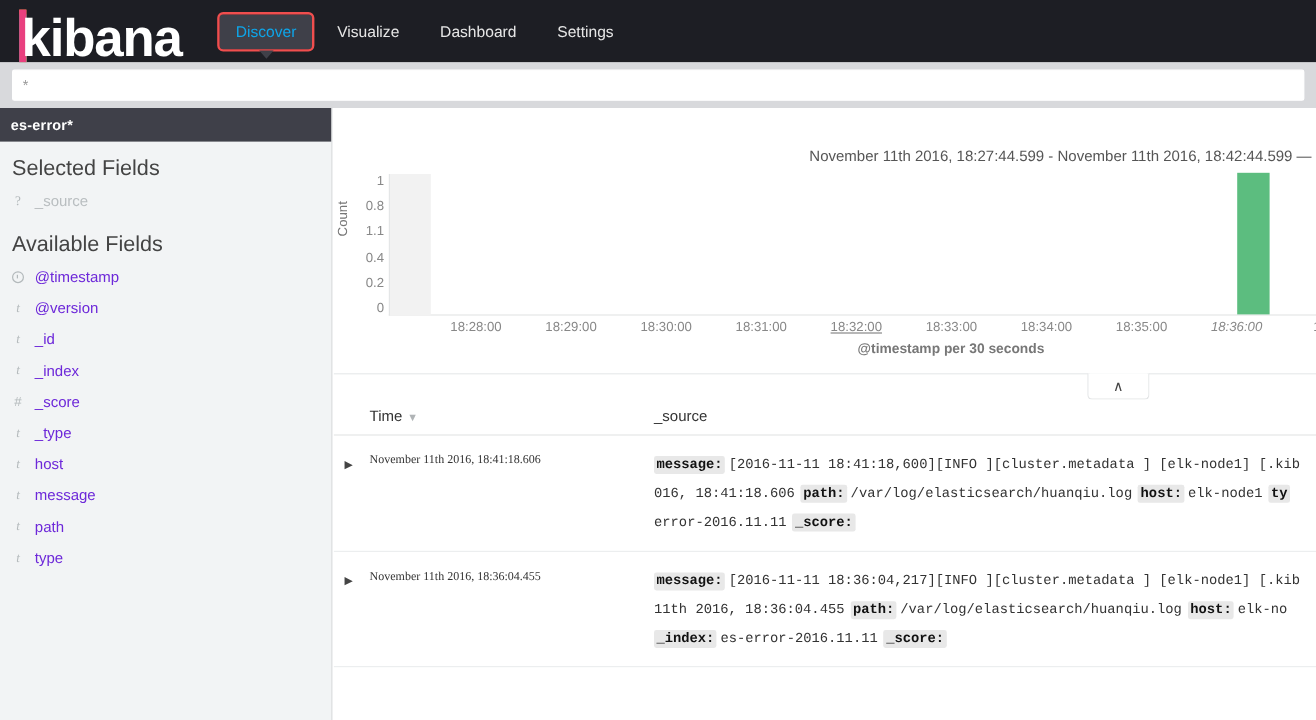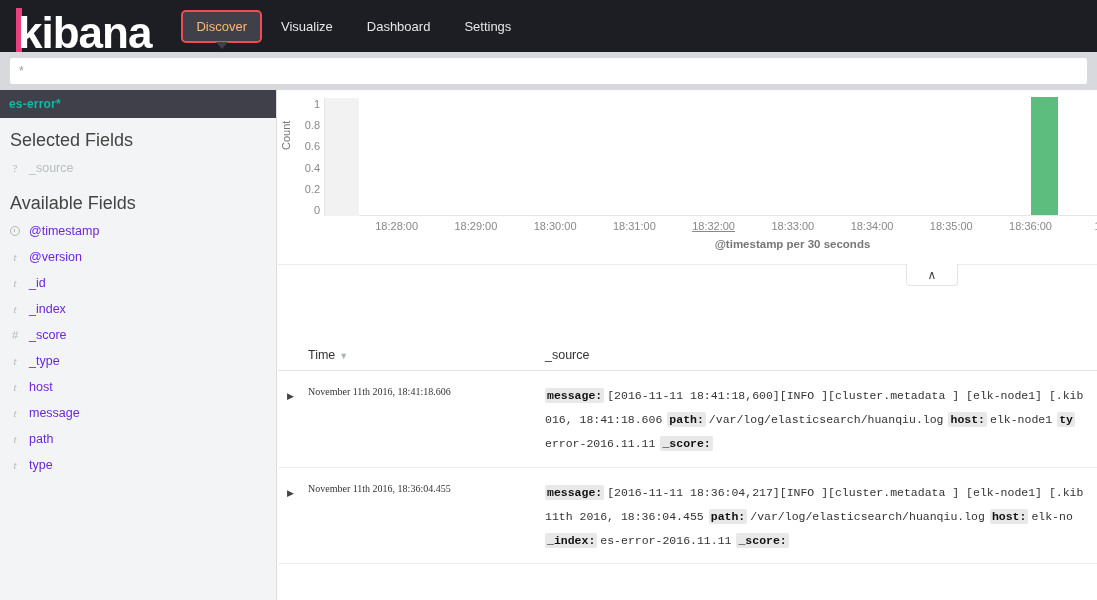--- a/index.html
+++ b/index.html
@@ -25,21 +25,21 @@
     color:#ffffff; font-size:44px; font-weight:bold; line-height:44px;
     letter-spacing:-1px; margin-left:2px; position:relative; top:3px;
     font-family:"Liberation Sans", sans-serif;
   }
   .nav-items { display:flex; align-items:center; height:52px; margin-left:32px; }
   .nav-item {
     color:#e6e6e6; font-size:13px; padding:7px 13px; margin-right:8px;
     cursor:pointer; white-space:nowrap; position:relative;
   }
   .nav-item.active {
-    background:#3f4049; color:#fdba74; border-radius:2px;
+    background:#3f4049; color:#0ea5e9; border-radius:2px;
   }
   .nav-item.highlighted {
     outline: 2px solid #f04e4e; border-radius:3px;
   }
   .nav-caret {
     position:absolute; left:50%; bottom:-8px; margin-left:-6px;
     width:0; height:0; border-left:6px solid transparent;
     border-right:6px solid transparent; border-top:7px solid #3f4049;
   }
 
@@ -55,21 +55,21 @@
     font-size:12px; color:#999;
   }
   .searchbox::placeholder{ color:#aaa; }
 
   
   .sidebar {
     position:absolute; top:90px; left:0; width:277px; height:510px;
     background:#f2f4f5; border-right:1px solid #dcdfe0;
   }
   .sidebar-header {
-    height:28px; background:#3f4049; color:#14b8a6;
+    height:28px; background:#3f4049; color:#ffffff;
     display:flex; align-items:center; justify-content:space-between;
     padding:0 8px 0 9px;
   }
   .index-title { font-size:12px; font-weight:bold; letter-spacing:0.2px; }
   .section-title {
     font-size:18px; color:#444; padding:12px 10px 4px 10px;
   }
   .fields-list { padding:0; }
   .field-row {
     display:flex; align-items:center; gap:9px;
@@ -288,45 +288,46 @@
     <svg width="12" height="12" viewBox="0 0 16 16" aria-hidden="true">
       <path fill="#ffffff" d="M8 5.2a2.8 2.8 0 1 0 0 5.6 2.8 2.8 0 0 0 0-5.6zm0 4.1a1.3 1.3 0 1 1 0-2.6 1.3 1.3 0 0 1 0 2.6z"></path>
       <path fill="#ffffff" d="M14 8c0-.4 0-.8-.1-1.1l1.3-1-1.5-2.6-1.6.6a5.6 5.6 0 0 0-1.9-1.1L9.9.8H6.9l-.3 1.7c-.7.2-1.3.6-1.9 1.1l-1.6-.6-1.5 2.6 1.3 1A6 6 0 0 0 2.8 8c0 .4 0 .8.1 1.1l-1.3 1 1.5 2.6 1.6-.6c.6.5 1.2.9 1.9 1.1l.3 1.7h3l.3-1.7c.7-.2 1.3-.6 1.9-1.1l1.6.6 1.5-2.6-1.3-1c.1-.3.1-.7.1-1.1z" opacity="0"></path>
       <path fill="#ffffff" d="M13.1 9.2a5.2 5.2 0 0 0 0-2.4l1.1-.85-1.2-2.1-1.3.5a5.2 5.2 0 0 0-2.1-1.2L9.4 1.7H6.9l-.2 1.45a5.2 5.2 0 0 0-2.1 1.2l-1.3-.5-1.2 2.1 1.1.85a5.2 5.2 0 0 0 0 2.4l-1.1.85 1.2 2.1 1.3-.5a5.2 5.2 0 0 0 2.1 1.2l.2 1.45h2.5l.2-1.45a5.2 5.2 0 0 0 2.1-1.2l1.3.5 1.2-2.1-1.1-.85zM8 10.6a2.6 2.6 0 1 1 0-5.2 2.6 2.6 0 0 1 0 5.2z"></path>
     </svg>
   </div>
 
   <div class="main">
 
     <div class="chart-block">
+      <div class="chart-title">November 11th 2016, 18:27:44.599 - November 11th 2016, 18:42:44.599 —</div>
 
       <div class="chart-area">
         <div class="y-label">Count</div>
         <div class="y-ticks" id="y-ticks">
             <div>1</div>
             <div>0.8</div>
-            <div>0.6</div>
+            <div>1.1</div>
             <div>0.4</div>
             <div>0.2</div>
             <div>0</div>
           </div>
         <div class="plot" id="plot">
           <div class="plot-shade"></div>
         <div class="bar" style="background: rgb(92, 189, 127); left: 91.4%; width: 3.6%; height: 118px;"></div>
           </div>
         <div class="x-ticks" id="x-ticks">
             <div class="x-tick" style="left: 9.4%;">18:28:00</div>
             <div class="x-tick" style="left: 19.65%;">18:29:00</div>
             <div class="x-tick" style="left: 29.9%;">18:30:00</div>
             <div class="x-tick" style="left: 40.15%;">18:31:00</div>
             <div class="x-tick" style="left: 50.4%; text-decoration: underline;">18:32:00</div>
             <div class="x-tick" style="left: 60.65%;">18:33:00</div>
             <div class="x-tick" style="left: 70.9%;">18:34:00</div>
             <div class="x-tick" style="left: 81.15%;">18:35:00</div>
-            <div class="x-tick" style="left: 91.4%;">18:36:00</div>
+            <div class="x-tick" style="left: 91.4%; font-style: italic;">18:36:00</div>
             <div class="x-tick" style="left: 101.65%;">18:37:</div>
           </div>
         <div class="x-axis-label">@timestamp per 30 seconds</div>
       </div>
 
       <div class="toggle-strip">
         <div class="toggle-btn">∧</div>
       </div>
     </div>
 

